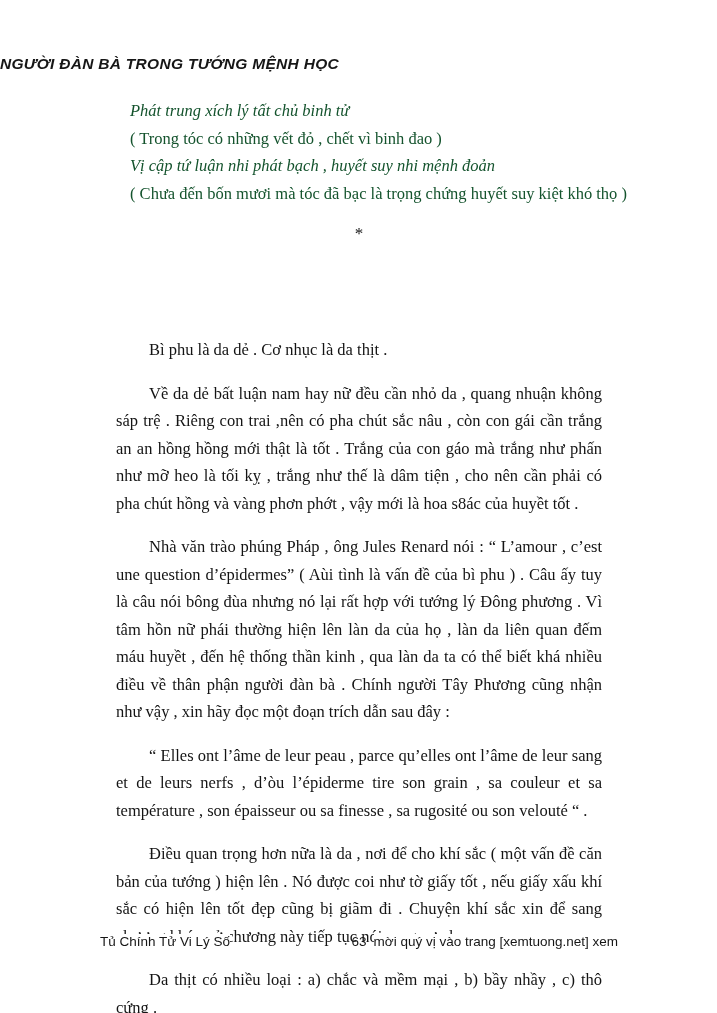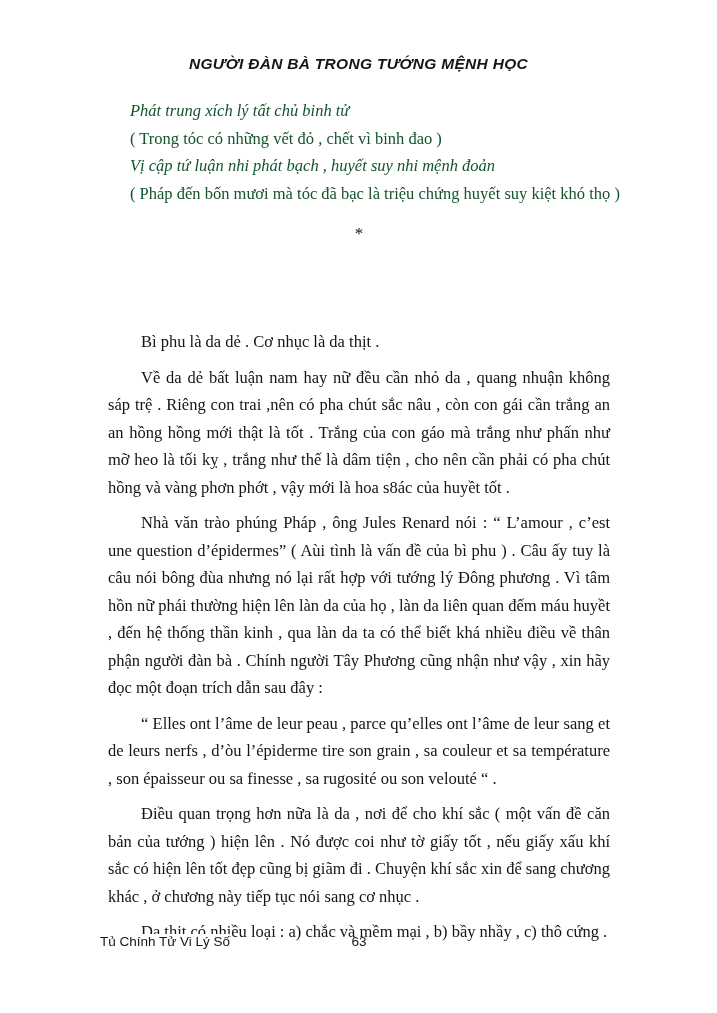--- a/index.html
+++ b/index.html
@@ -14,21 +14,20 @@
     margin: 0 auto;
     background: #ffffff;
     color: #111111;
     overflow: hidden;
   }
   .doc-title {
     position: absolute;
     top: 55px;
     left: 0;
     width: 717px;
-    text-align: center;
     font-family: "Liberation Sans", sans-serif;
     font-style: italic;
     font-weight: bold;
     font-size: 15.5px;
     letter-spacing: 0.3px;
     color: #161616;
   }
   .quote-block {
     position: absolute;
     top: 97px;
@@ -68,21 +67,21 @@
     top: 320px;
     left: 100px;
     width: 518px;
     font-family: "Liberation Serif", serif;
     font-size: 16.5px;
     line-height: 27.5px;
     text-align: justify;
     color: #141414;
   }
   .body-text p {
-    margin: 8px;
+    margin: 16px;
     padding: 0;
     text-indent: 33px;
   }
   .page-footer {
     position: absolute;
     top: 934px;
     left: 100px;
     width: 518px;
     display: flex;
     justify-content: space-between;
@@ -108,33 +107,34 @@
 <body>
 
 <div class="page">
 
   <div class="doc-title">NGƯỜI ĐÀN BÀ TRONG TƯỚNG MỆNH HỌC</div>
 
   <div class="quote-block">
       <div class="quote-line italic">Phát trung xích lý tất chủ binh tử</div>
       <div class="quote-line">( Trong tóc có những vết đỏ , chết vì binh đao )</div>
       <div class="quote-line italic">Vị cập tứ luận nhi phát bạch , huyết suy nhi mệnh đoản</div>
-      <div class="quote-line">( Pháp đến bốn mươi mà tóc đã bạc là triệu chứng huyết suy kiệt khó thọ )</div>
+      <div class="quote-line">( Chưa đến bốn mươi mà tóc đã bạc là trọng chứng huyết suy kiệt khó thọ )</div>
     </div>
 
   <div class="separator-star">*</div>
 
 
   <div class="body-text">
       <p class="body-para">Bì phu là da dẻ . Cơ nhục là da thịt .</p>
       <p class="body-para">Về da dẻ bất luận nam hay nữ đều cần nhỏ da , quang nhuận không sáp trệ . Riêng con trai ,nên có pha chút sắc nâu , còn con gái cần trắng an an hồng hồng mới thật là tốt . Trắng của con gáo mà trắng như phấn như mỡ heo là tối kỵ , trắng như thế là dâm tiện , cho nên cần phải có pha chút hồng và vàng phơn phớt , vậy mới là hoa s8ác của huyềt tốt .</p>
       <p class="body-para">Nhà văn trào phúng Pháp , ông Jules Renard nói : “ L’amour , c’est une question d’épidermes” ( Aùi tình là vấn đề của bì phu ) . Câu ấy tuy là câu nói bông đùa nhưng nó lại rất hợp với tướng lý Đông phương . Vì tâm hồn nữ phái thường hiện lên làn da của họ , làn da liên quan đếm máu huyềt , đến hệ thống thần kinh , qua làn da ta có thể biết khá nhiều điều về thân phận người đàn bà . Chính người Tây Phương cũng nhận như vậy , xin hãy đọc một đoạn trích dẫn sau đây :</p>
       <p class="body-para">“ Elles ont l’âme de leur peau , parce qu’elles ont l’âme de leur sang et de leurs nerfs , d’òu l’épiderme tire son grain , sa couleur et sa température , son épaisseur ou sa finesse , sa rugosité ou son velouté “ .</p>
       <p class="body-para">Điều quan trọng hơn nữa là da , nơi để cho khí sắc ( một vấn đề căn bản của tướng ) hiện lên . Nó được coi như tờ giấy tốt , nếu giấy xấu khí sắc có hiện lên tốt đẹp cũng bị giãm đi . Chuyện khí sắc xin để sang chương khác , ở chương này tiếp tục nói sang cơ nhục .</p>
       <p class="body-para">Da thịt có nhiều loại : a) chắc và mềm mại , b) bầy nhầy , c) thô cứng .</p>
     </div>
 
   <div class="page-footer">
     <span class="footer-center">63</span>
     <span class="footer-left">Tủ Chính Tử Vi Lý Số</span>
+    <span class="footer-right">mời quý vị vào trang [xemtuong.net] xem</span>
   </div>
 
 </div>
 
 </body></html>

